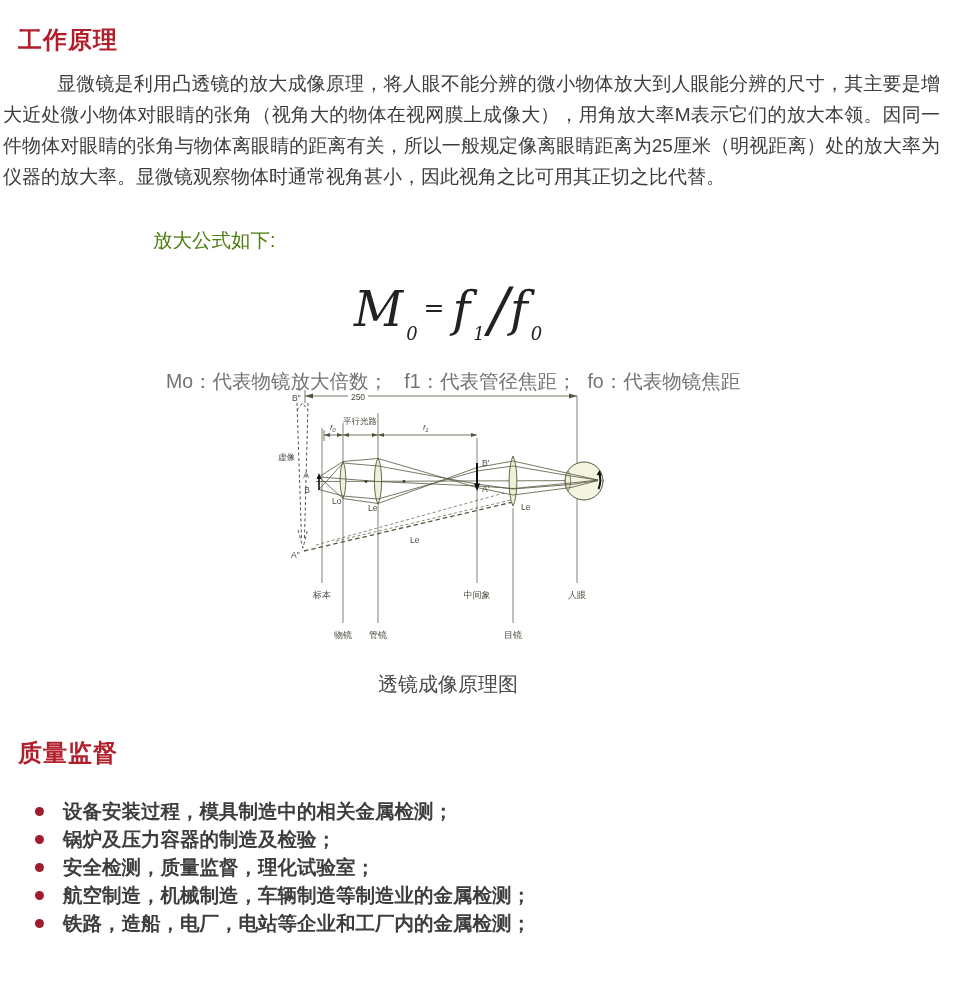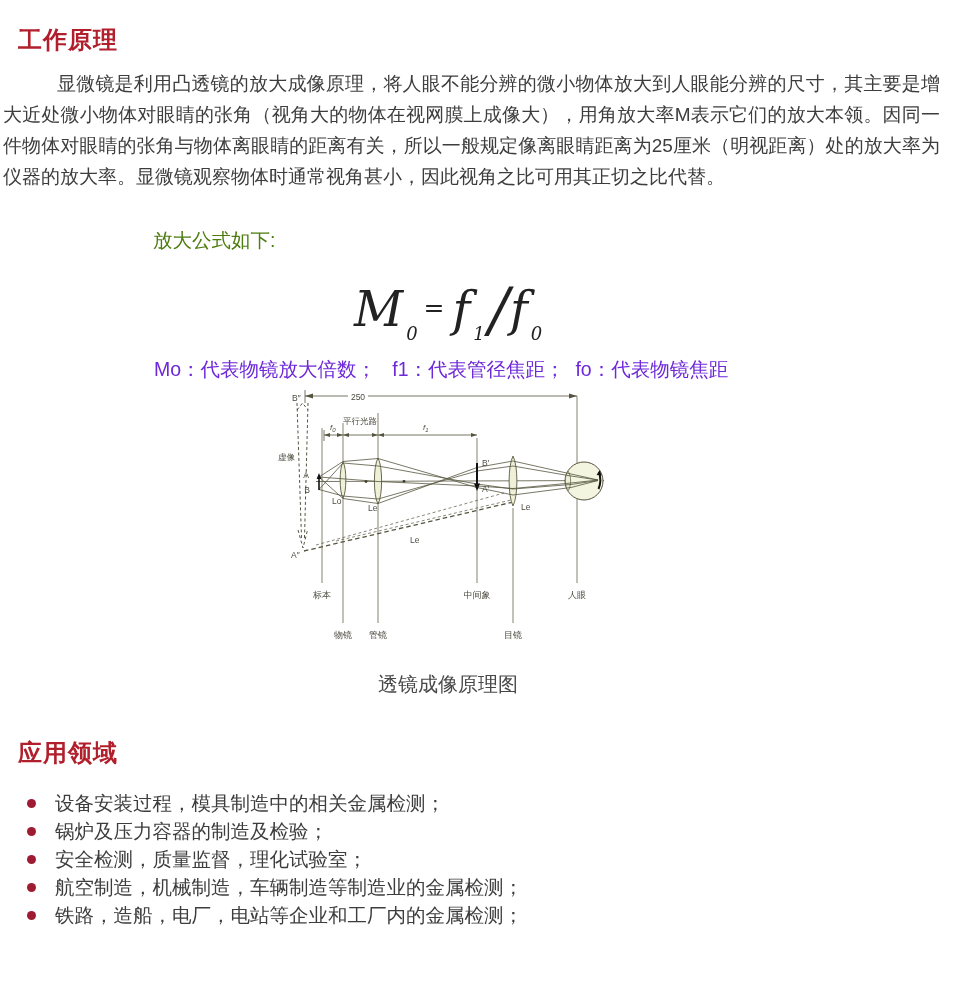--- a/index.html
+++ b/index.html
@@ -27,31 +27,32 @@
   .formula{
     position:absolute;left:354px;top:274px;
     font-family:"DejaVu Serif", serif;font-style:italic;color:#222222;
     white-space:nowrap;
   }
   .fv{font-size:48px;}
   .fsub{font-size:18px;vertical-align:-14px;margin-left:3px;}
   .feq{font-size:25px;font-style:normal;vertical-align:10px;margin:0 8px 0 6px;}
   .fslash{font-size:60px;font-weight:normal;margin:0 1px 0 4px;vertical-align:-4px;}
   .formula-legend{
-    position:absolute;left:150px;top:352px;margin:4px;
-    font-size:19.5px;color:#6d28d9;white-space:pre;
+    position:absolute;left:150px;top:352px;margin:16px;
+    font-size:19.5px;color:#737373;white-space:pre;
   }
   .diagram-wrap{position:absolute;left:278px;top:390px;width:340px;height:258px;}
   .diagram-caption{
     position:absolute;left:278px;top:671px;width:340px;margin:0;
     text-align:center;font-size:20px;color:#474747;
   }
   .app-list{
-    position:absolute;left:20px;top:785px;width:900px;margin:4px;padding:0;
+    position:absolute;left:20px;top:785px;width:900px;margin:12px;padding:0;
     list-style:none;
+    font-weight:bold;
   }
   .app-list li{
     display:flex;align-items:center;height:28px;
     font-size:19.5px;color:#3d3d3d;
   }
   .dot{
     flex:0 0 auto;width:9px;height:9px;border-radius:50%;
     background:#9e1b31;margin:0 19px 0 3px;
   }
   svg text{font-family:"Liberation Sans", sans-serif;fill:#4c4b40;}
@@ -156,21 +157,21 @@
   <text x="199" y="208" font-size="9" text-anchor="middle">中间象</text>
   <text x="299" y="208" font-size="9" text-anchor="middle">人眼</text>
   <text x="65" y="248" font-size="9" text-anchor="middle">物镜</text>
   <text x="100" y="248" font-size="9" text-anchor="middle">管镜</text>
   <text x="235" y="248" font-size="9" text-anchor="middle">目镜</text>
 </svg>
 </div>
 
 <p class="diagram-caption">透镜成像原理图</p>
 
-<h1 id="heading-applications" class="sec-heading">应用领域</h1>
+<h1 id="heading-applications" class="sec-heading">质量监督</h1>
 
 <ul class="app-list">
   <li>
       <span class="dot"></span>
       <span>设备安装过程，模具制造中的相关金属检测；</span>
     </li>
   <li>
       <span class="dot"></span>
       <span>锅炉及压力容器的制造及检验；</span>
     </li>

